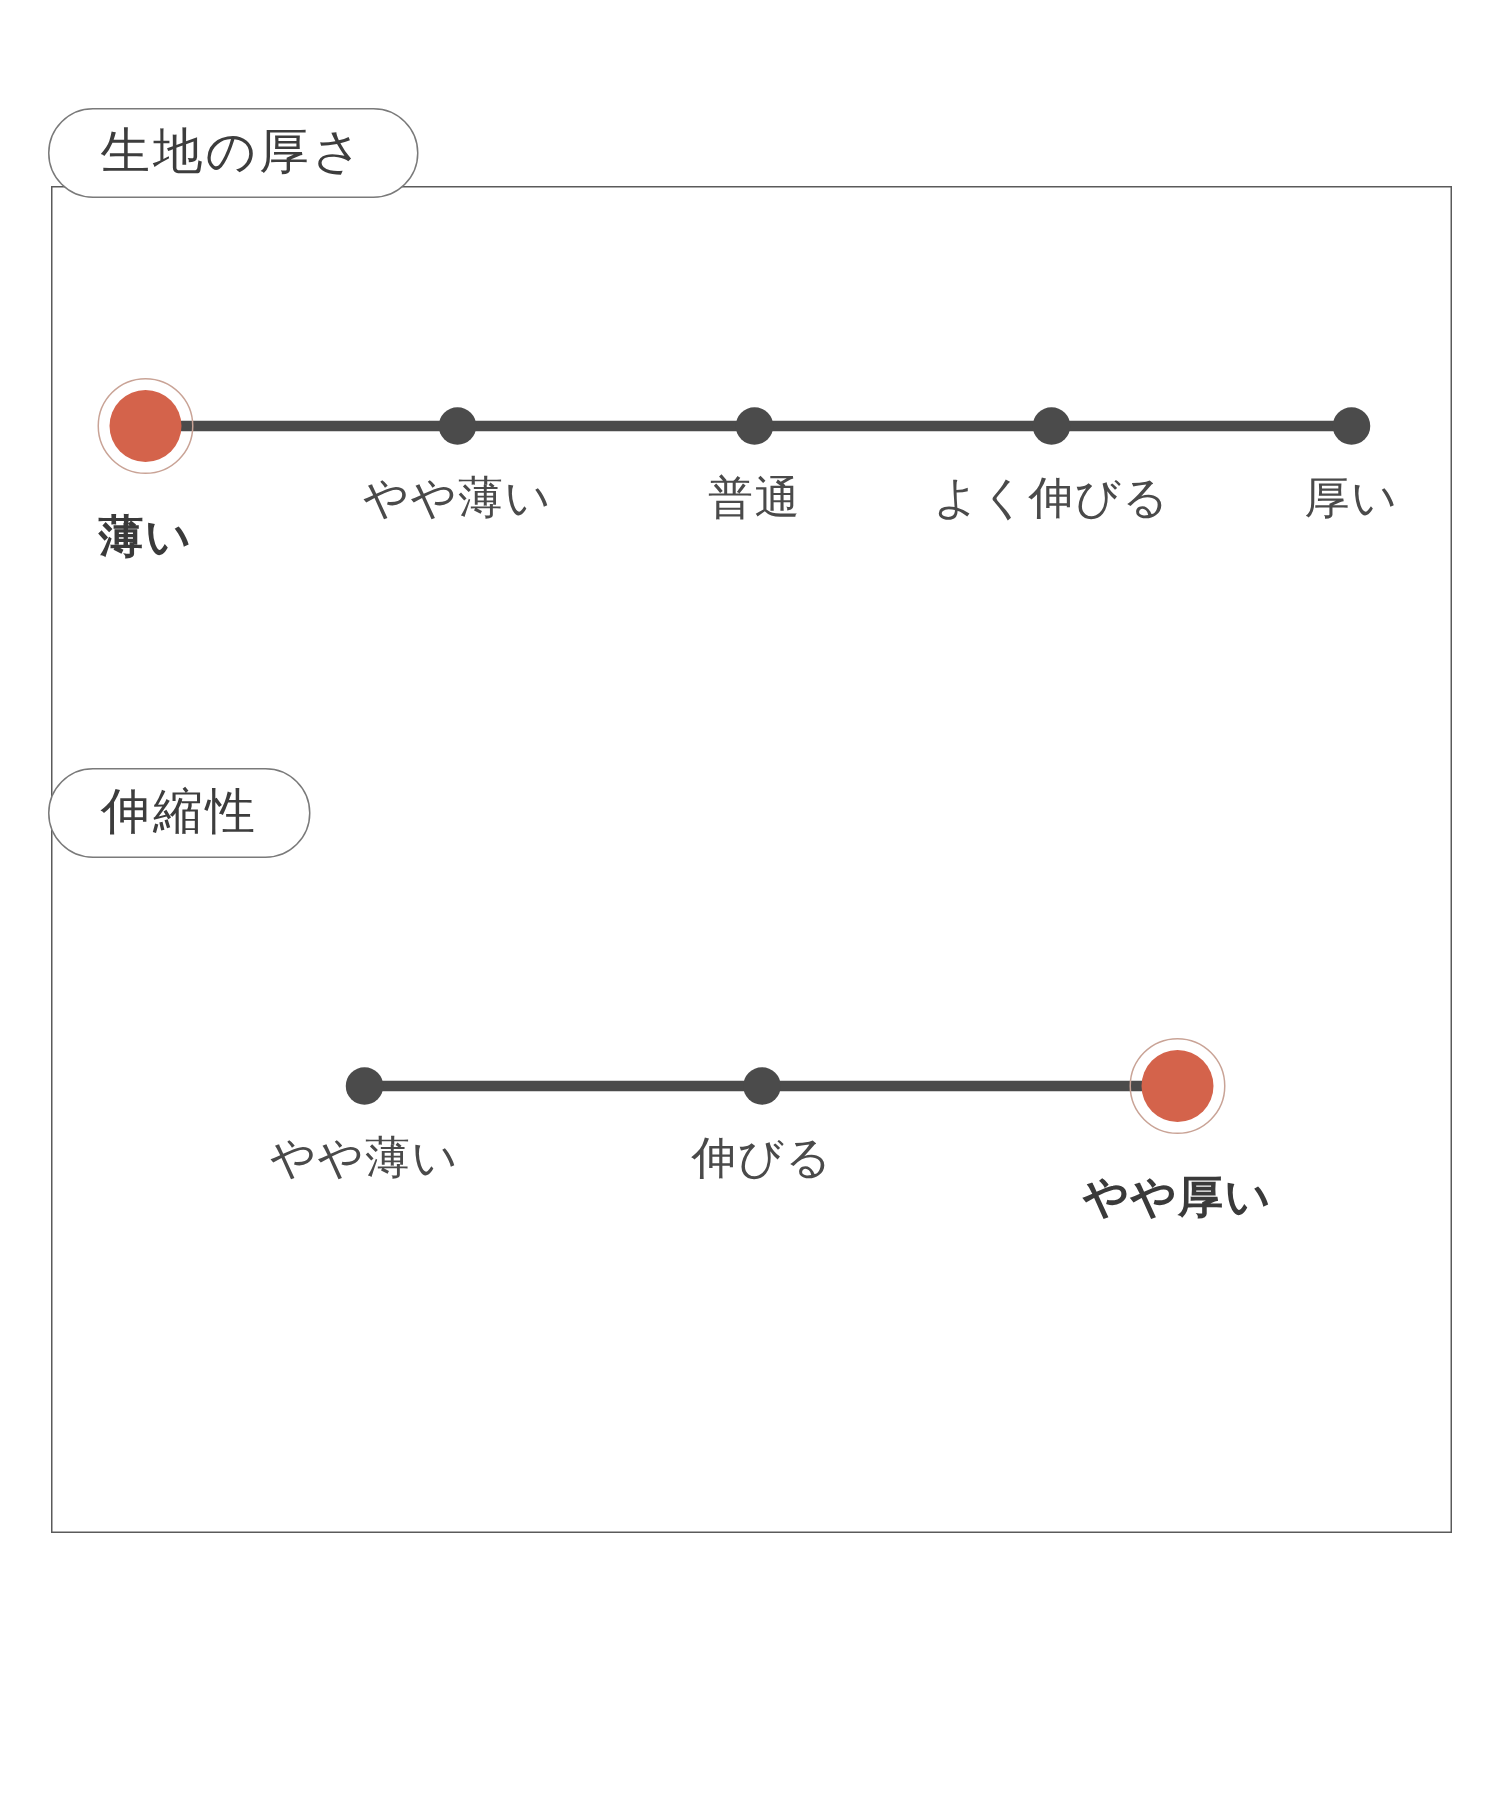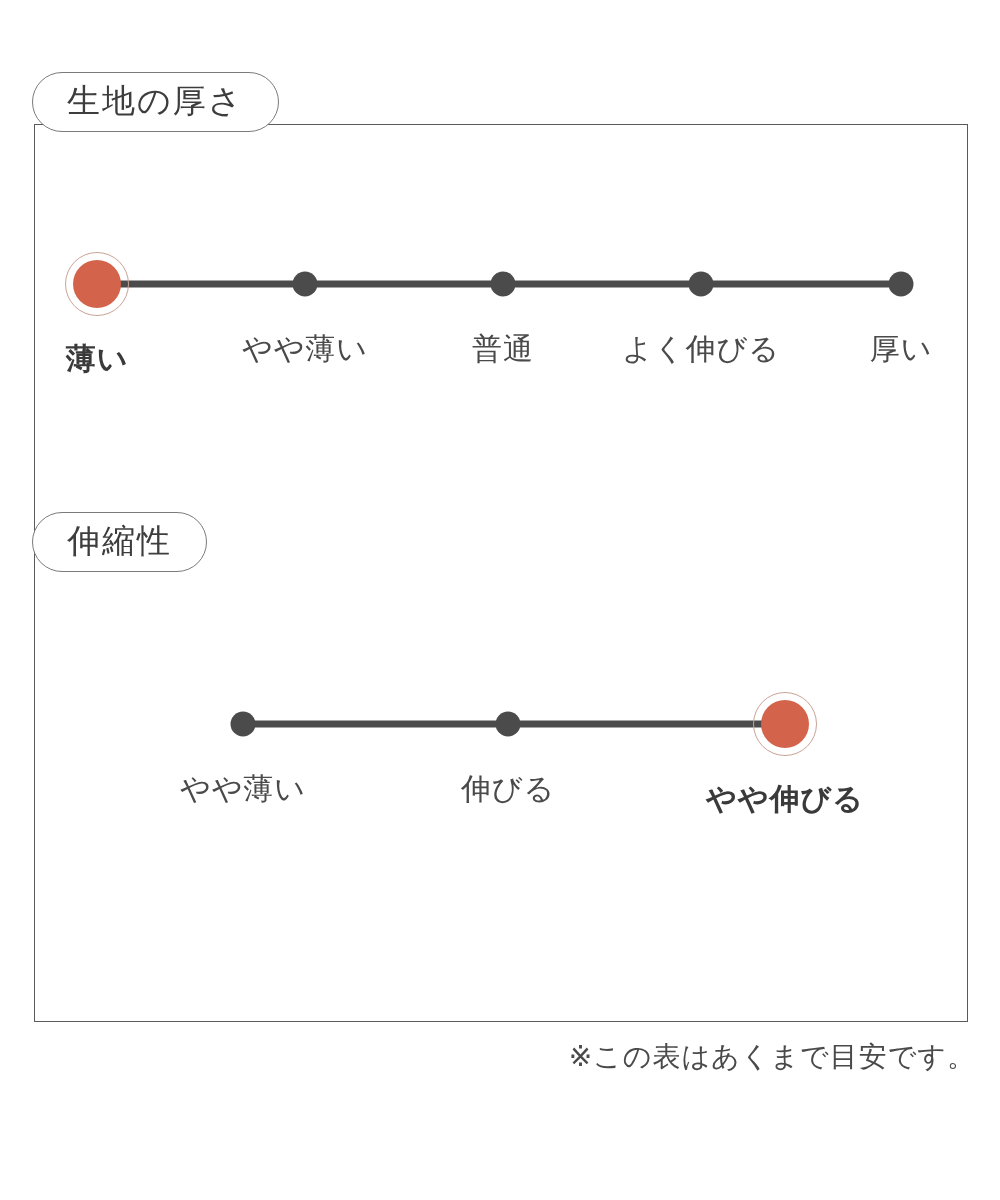--- a/index.html
+++ b/index.html
@@ -110,21 +110,21 @@
     border-radius: 50%;
     border: 1.4px solid #c9a396;
     box-sizing: border-box;
     background: transparent;
   }
   .node-label {
     position: absolute;
     left: 50%;
     top: 50%;
     transform: translateX(-50%);
-    margin-top: 48px;
+    margin-top: 32px;
     font-size: 30px;
     line-height: 1.1;
     white-space: nowrap;
     color: #4a4a4a;
     letter-spacing: 1px;
   }
   .node.active .node-label {
     font-weight: bold;
     color: #3a3a3a;
     margin-top: 58px;
@@ -198,20 +198,19 @@
       </div>
 
       <div class="node" style="left:508px; top:76px;">
         <span class="dot"></span>
         <span class="node-label">伸びる</span>
       </div>
 
       <div class="node active" style="left:785px; top:76px;">
         <span class="halo"></span>
         <span class="dot"></span>
-        <span class="node-label">やや伸びる</span>
+        <span class="node-label">やや厚い</span>
       </div>
     </div>
   </div>
 
-  <div class="footnote">※この表はあくまで目安です。</div>
 
 </div>
 
 </body></html>

